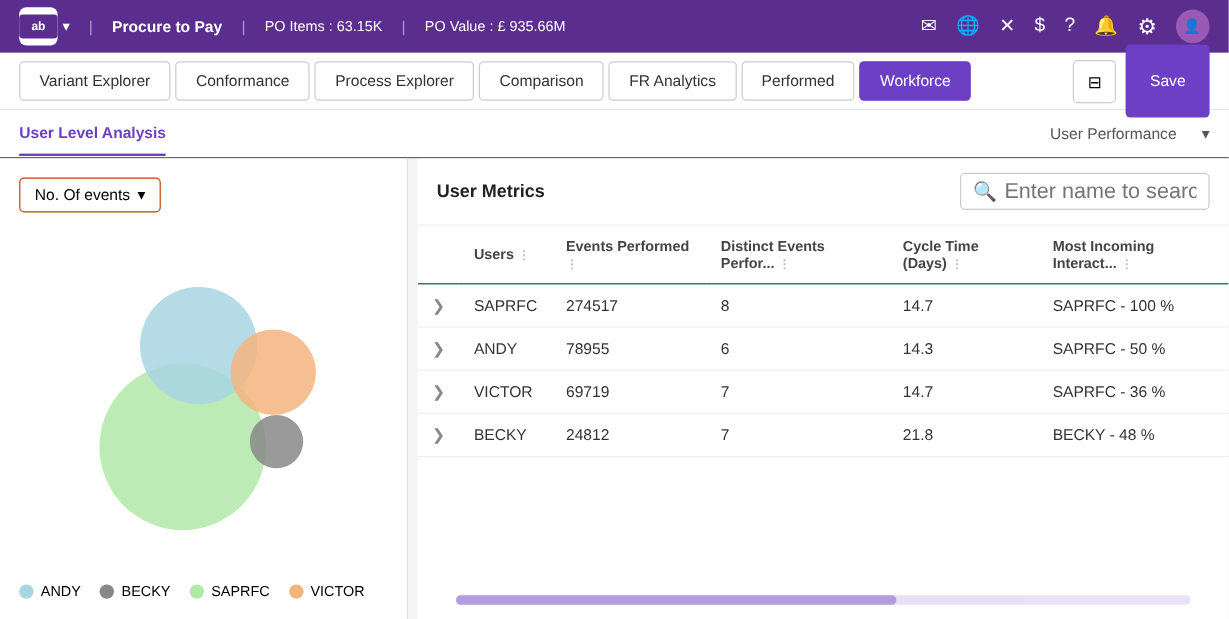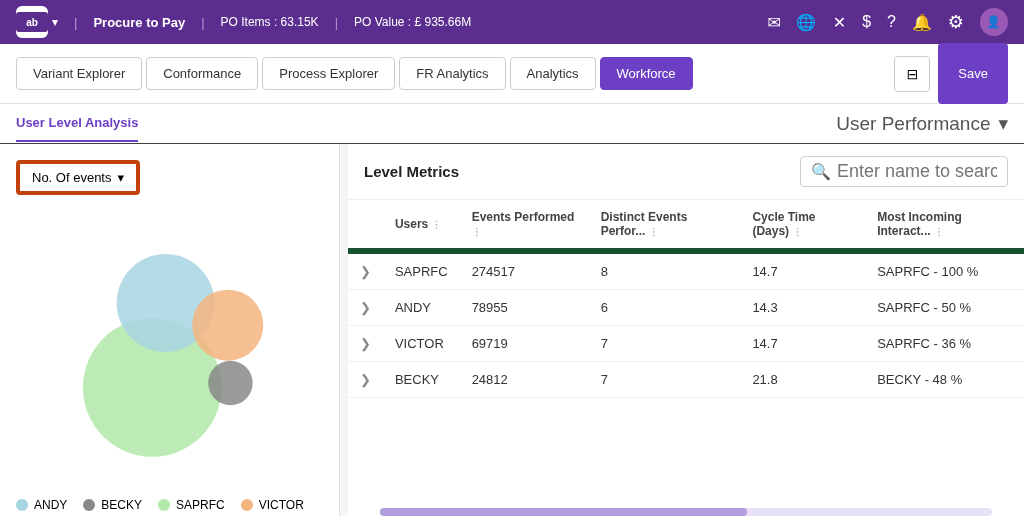--- a/index.html
+++ b/index.html
@@ -32,21 +32,21 @@
     .nav-icon { color: white; font-size: 16px; cursor: pointer; }
     .avatar { width: 28px; height: 28px; border-radius: 50%; background: #9b59b6; display: flex; align-items: center; justify-content: center; color: white; font-size: 12px; }
 
     
     .tab-bar {
       background: white;
       display: flex;
       align-items: center;
       padding: 0 16px;
       border-bottom: 1px solid #e0e0e0;
-      height: 60px;
+      height: 48px;
       gap: 4px;
     }
     .tab-btn {
       padding: 8px 16px;
       border: 1px solid #ccc;
       border-radius: 4px;
       background: white;
       cursor: pointer;
       font-size: 13px;
       color: #333;
@@ -79,21 +79,21 @@
     .sub-nav-tab {
       color: #6c3fc5;
       font-size: 13px;
       font-weight: 600;
       border-bottom: 2px solid #6c3fc5;
       padding-bottom: 10px;
       margin-top: 10px;
       cursor: pointer;
     }
     .sub-nav-right {
-      display: flex; align-items: center; gap: 8px; font-size: 19px; color: #555; cursor: pointer;
+      display: flex; align-items: center; gap: 21px; font-size: 13px; color: #555; cursor: pointer;
     }
 
     
     .main-content {
       display: flex;
       height: calc(516px - 44px - 48px - 40px);
       background: #f5f5f5;
       overflow: hidden;
     }
 
@@ -102,21 +102,21 @@
       width: 340px;
       min-width: 340px;
       background: white;
       padding: 16px;
       display: flex;
       flex-direction: column;
       border-right: 1px solid #e0e0e0;
     }
     .dropdown-btn {
       display: flex; align-items: center; gap: 6px;
-      border: 4px solid #c2410c; border-radius: 4px;
+      border: 1px solid #c2410c; border-radius: 4px;
       padding: 6px 12px; background: white; cursor: pointer;
       font-size: 13px; width: fit-content; text-align: center;
     }
     .bubble-area {
       flex: 1;
       position: relative;
       display: flex;
       align-items: center;
       justify-content: center;
     }
@@ -152,21 +152,21 @@
       border: none; outline: none; font-size: 18px; color: #555;
       width: 160px; background: transparent;
     }
 
     
     .table-wrap { overflow-y: auto; flex: 1; }
     table { width: 100%; border-collapse: collapse; }
     thead th {
       text-align: left; padding: 10px 12px;
       font-size: 12px; font-weight: 600; color: #444;
-      border-bottom: 6px solid #14532d;
+      border-bottom: 1px solid #14532d;
       background: white;
       position: sticky; top: 0;
     }
     tbody tr { border-bottom: 1px solid #f0f0f0; }
     tbody td { padding: 10px 12px; font-size: 13px; color: #333; }
     .chevron-cell { color: #888; width: 20px; }
     .col-dots { color: #bbb; font-size: 10px; }
 
     
     .bottom-scroll {
@@ -211,22 +211,23 @@
     <div class="avatar">
       <span>👤</span>
     </div>
   </div>
 </nav>
 
 <div class="tab-bar">
   <button class="tab-btn">Variant Explorer</button>
   <button class="tab-btn">Conformance</button>
   <button class="tab-btn">Process Explorer</button>
+  <button class="tab-btn">Comparison</button>
   <button class="tab-btn">FR Analytics</button>
-  <button class="tab-btn">Analytics</button>
+  <button class="tab-btn">Performed</button>
   <button class="tab-btn active">Workforce</button>
   <div class="tab-bar-right">
     <button class="filter-btn">
       <span style="font-size:14px;">⊟</span>
     </button>
     <button class="save-btn">Save</button>
   </div>
 </div>
 
 <div class="sub-nav">
@@ -273,21 +274,21 @@
       </div>
       <div class="legend-item">
         <div class="legend-dot" style="background:#f4b47e;"></div>
         <span>VICTOR</span>
       </div>
     </div>
   </div>
 
   <div class="right-panel">
     <div class="metrics-header">
-      <span class="metrics-title">Level Metrics</span>
+      <span class="metrics-title">User Metrics</span>
       <div class="search-box">
         <span class="search-icon">🔍</span>
         <input class="search-input" type="text" placeholder="Enter name to search" style="">
       </div>
     </div>
     <div class="table-wrap">
       <table>
         <thead>
           <tr>
             <th style="width:20px;"></th>

